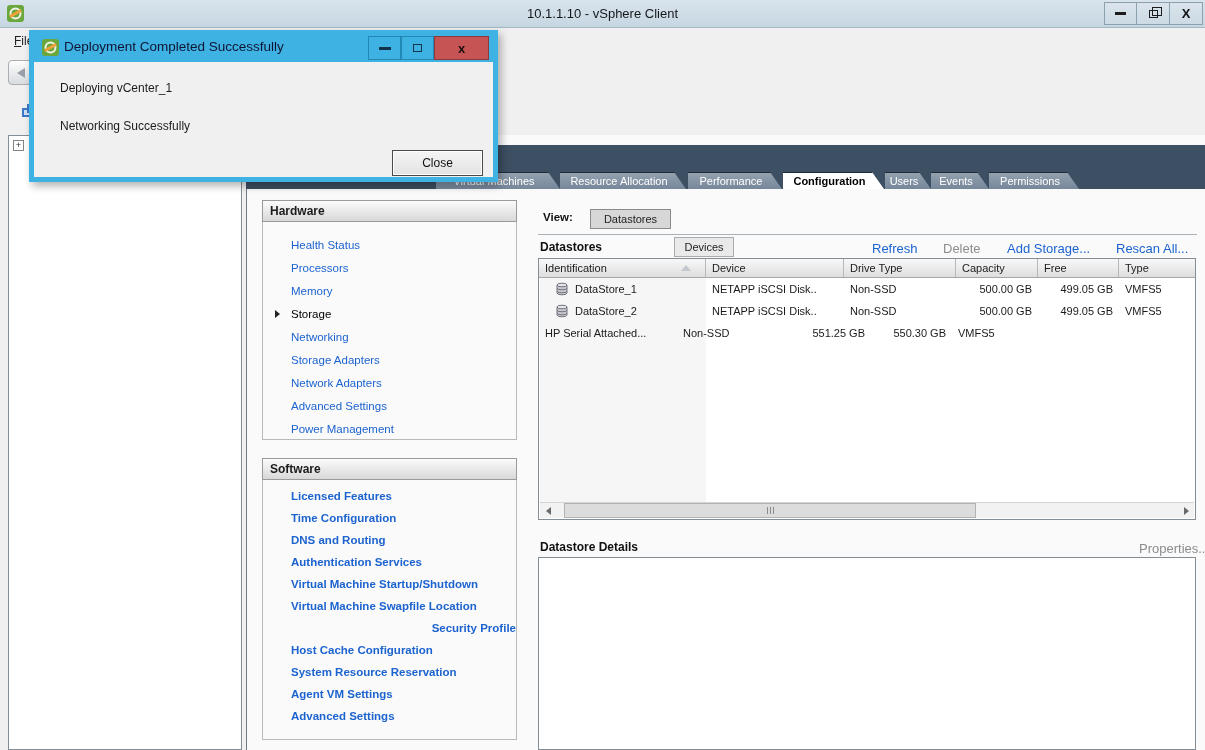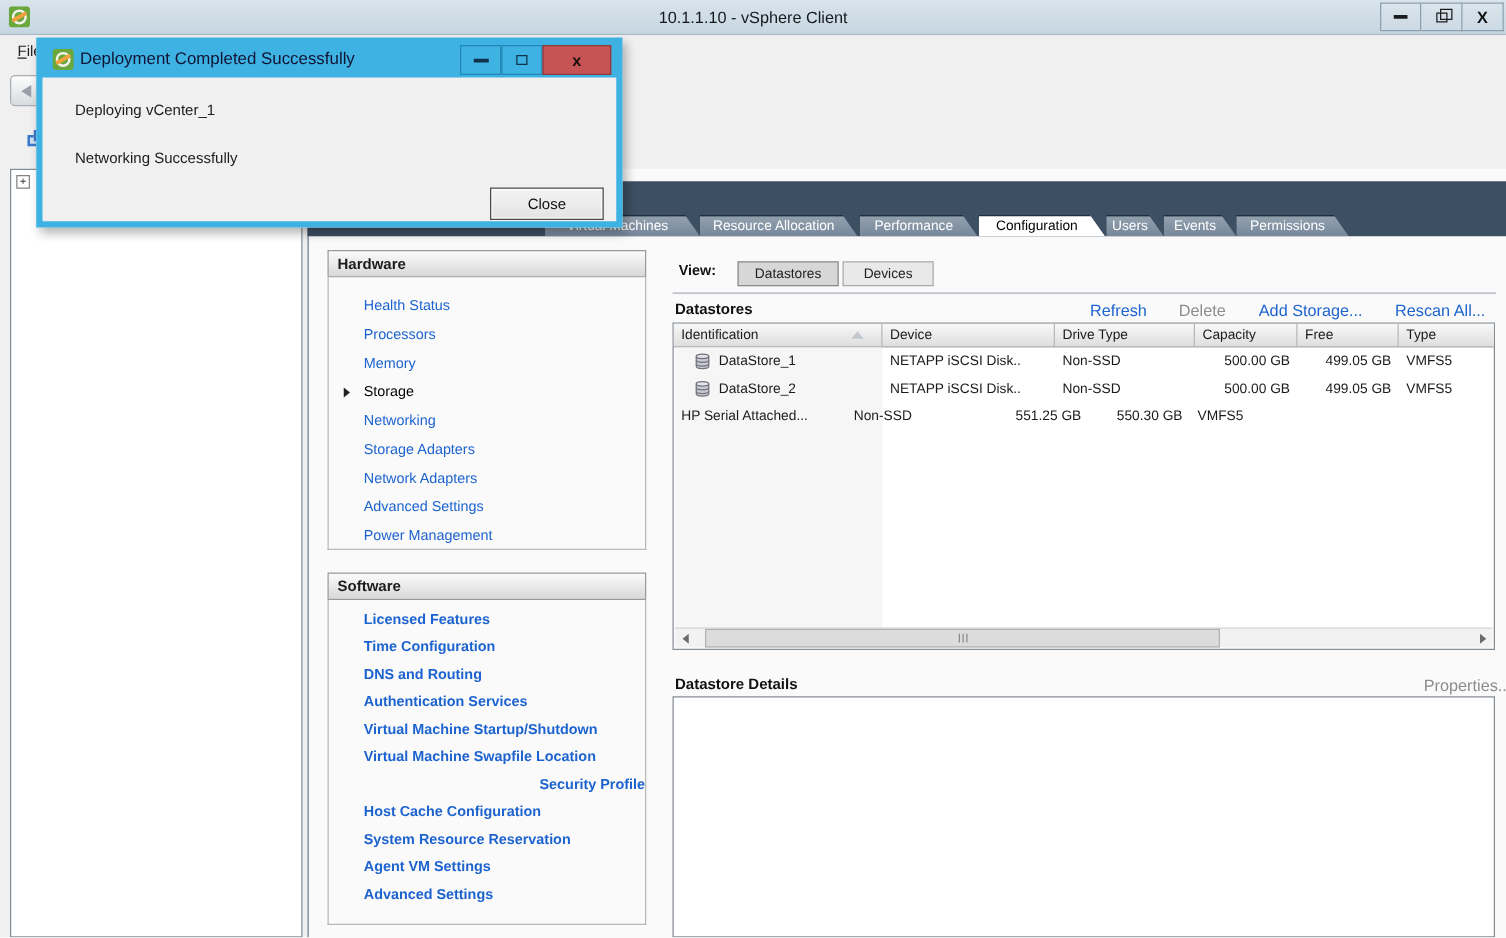--- a/index.html
+++ b/index.html
@@ -149,21 +149,21 @@
   <div class="tree-panel">
     <div class="expander">+</div>
   </div>
 
   <div class="main-region"></div>
   <div class="dark-header"></div>
 
   <div class="tab" style="left:436px; width:124px;">Virtual Machines</div>
   <div class="tab" style="left:560px; width:126px;">Resource Allocation</div>
   <div class="tab" style="left:688px; width:94px;">Performance</div>
-  <div class="tab selected" style="left:783px; width:101px;">Configuration</div>
+  <div class="tab selected" style="left:783px; width:101px;font-weight:bold;">Configuration</div>
   <div class="tab" style="left:885px; width:46px;">Users</div>
   <div class="tab" style="left:931px; width:58px;">Events</div>
   <div class="tab" style="left:989px; width:90px;">Permissions</div>
 
   <div class="cmd-box" style="top:200px;">
     <div class="hd">Hardware</div>
     <div class="bd" style="height:218px; padding-top:12px;">
       <div class="side-item">Health Status</div>
       <div class="side-item">Processors</div>
       <div class="side-item">Memory</div>
@@ -188,21 +188,21 @@
       <div class="side-item" style="line-height:22px;text-align:right;">Security Profile</div>
       <div class="side-item" style="line-height:22px;">Host Cache Configuration</div>
       <div class="side-item" style="line-height:22px;">System Resource Reservation</div>
       <div class="side-item" style="line-height:22px;">Agent VM Settings</div>
       <div class="side-item" style="line-height:22px;">Advanced Settings</div>
     </div>
   </div>
 
   <div class="view-label">View:</div>
   <div class="seg-btn pressed" style="left:590px; width:81px;">Datastores</div>
-  <div class="seg-btn raised" style="left:674px; width:73px;">Devices</div>
+  <div class="seg-btn raised" style="left:674px; width:60px;margin-top:28px;">Devices</div>
   <div class="view-sep"></div>
 
   <div class="section-title" style="left:540px; top:240px;">Datastores</div>
   <div class="action-link" style="left:872px;">Refresh</div>
   <div class="action-link disabled" style="left:943px;">Delete</div>
   <div class="action-link" style="left:1007px;">Add Storage...</div>
   <div class="action-link" style="left:1116px;">Rescan All...</div>
 
   <div class="table-box">
     <div class="col-shade"></div>

